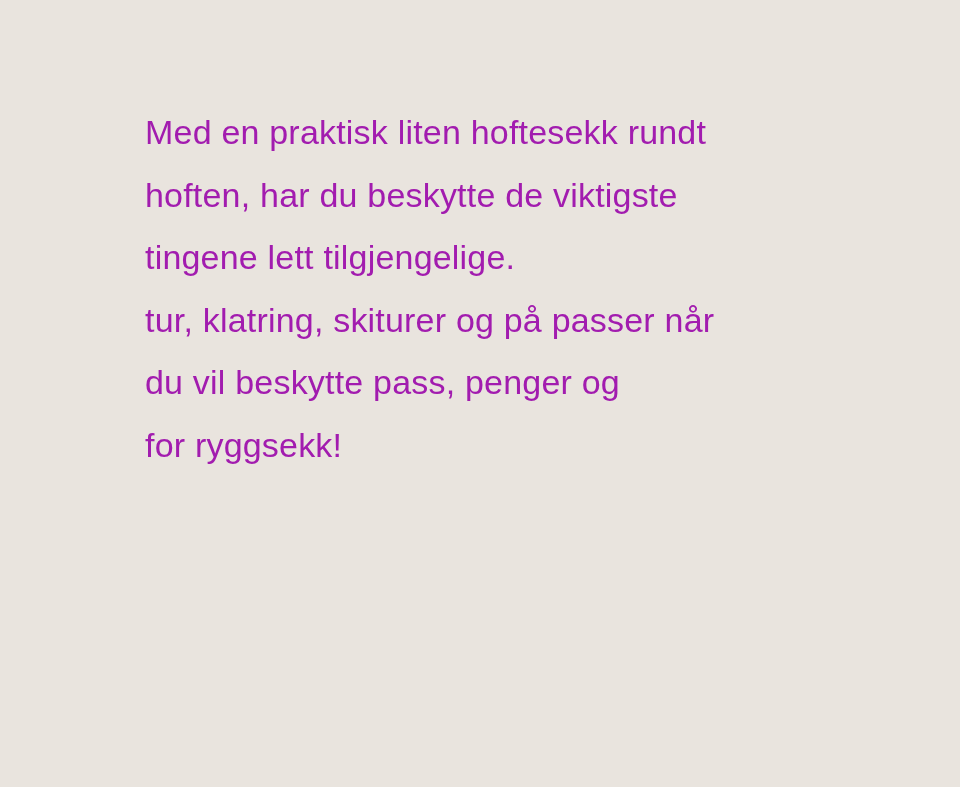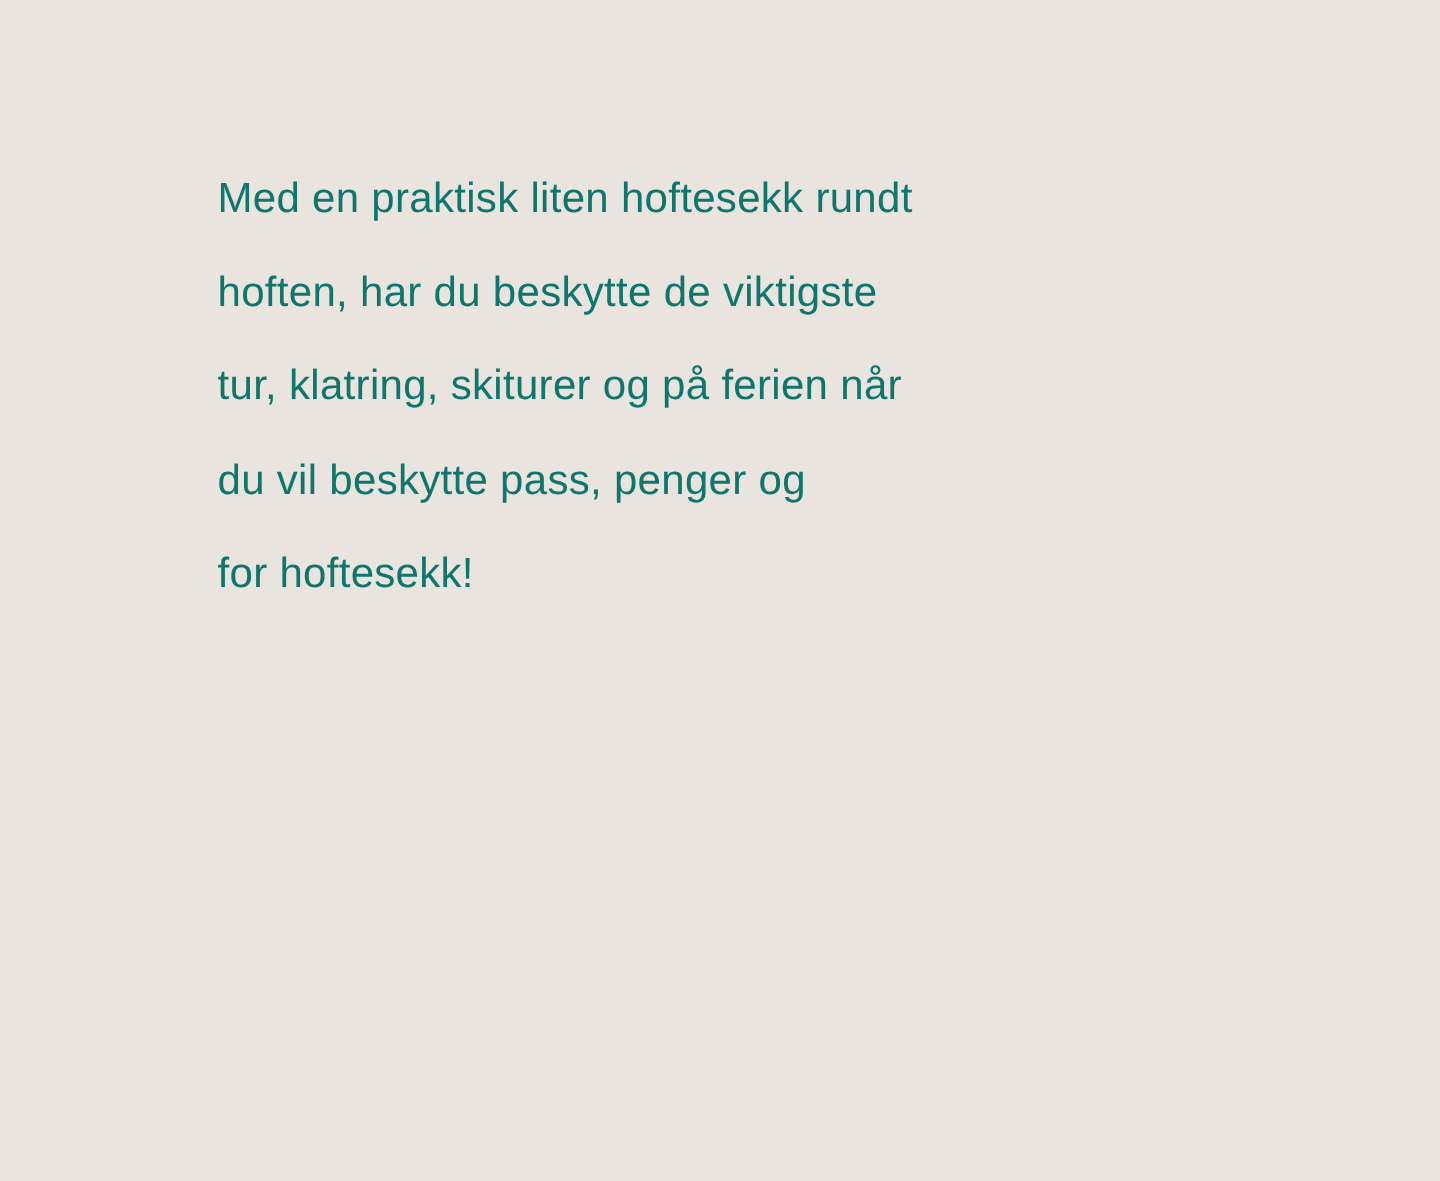--- a/index.html
+++ b/index.html
@@ -13,30 +13,31 @@
     position: relative;
     overflow: hidden;
   }
   .text-block {
     position: absolute;
     left: 145px;
     top: 101px;
   }
   .text-line {
     font-family: "Liberation Sans", "DejaVu Sans", sans-serif;
-    font-size: 28px;
+    font-size: 34px;
     line-height: 62.5px;
     font-weight: 400;
-    color: #0f766e;
+    color: #a21caf;
     letter-spacing: 0.2px;
     white-space: nowrap;
   }
 </style>
 </head>
 <body>
 
 <div class="text-block">
   <div class="text-line">Med en praktisk liten hoftesekk rundt</div>
   <div class="text-line">hoften, har du beskytte de viktigste</div>
-  <div class="text-line">tur, klatring, skiturer og på ferien når</div>
+  <div class="text-line">tingene lett tilgjengelige.</div>
+  <div class="text-line">tur, klatring, skiturer og på passer når</div>
   <div class="text-line">du vil beskytte pass, penger og</div>
-  <div class="text-line">for hoftesekk!</div>
+  <div class="text-line">for ryggsekk!</div>
 </div>
 
 </body></html>

